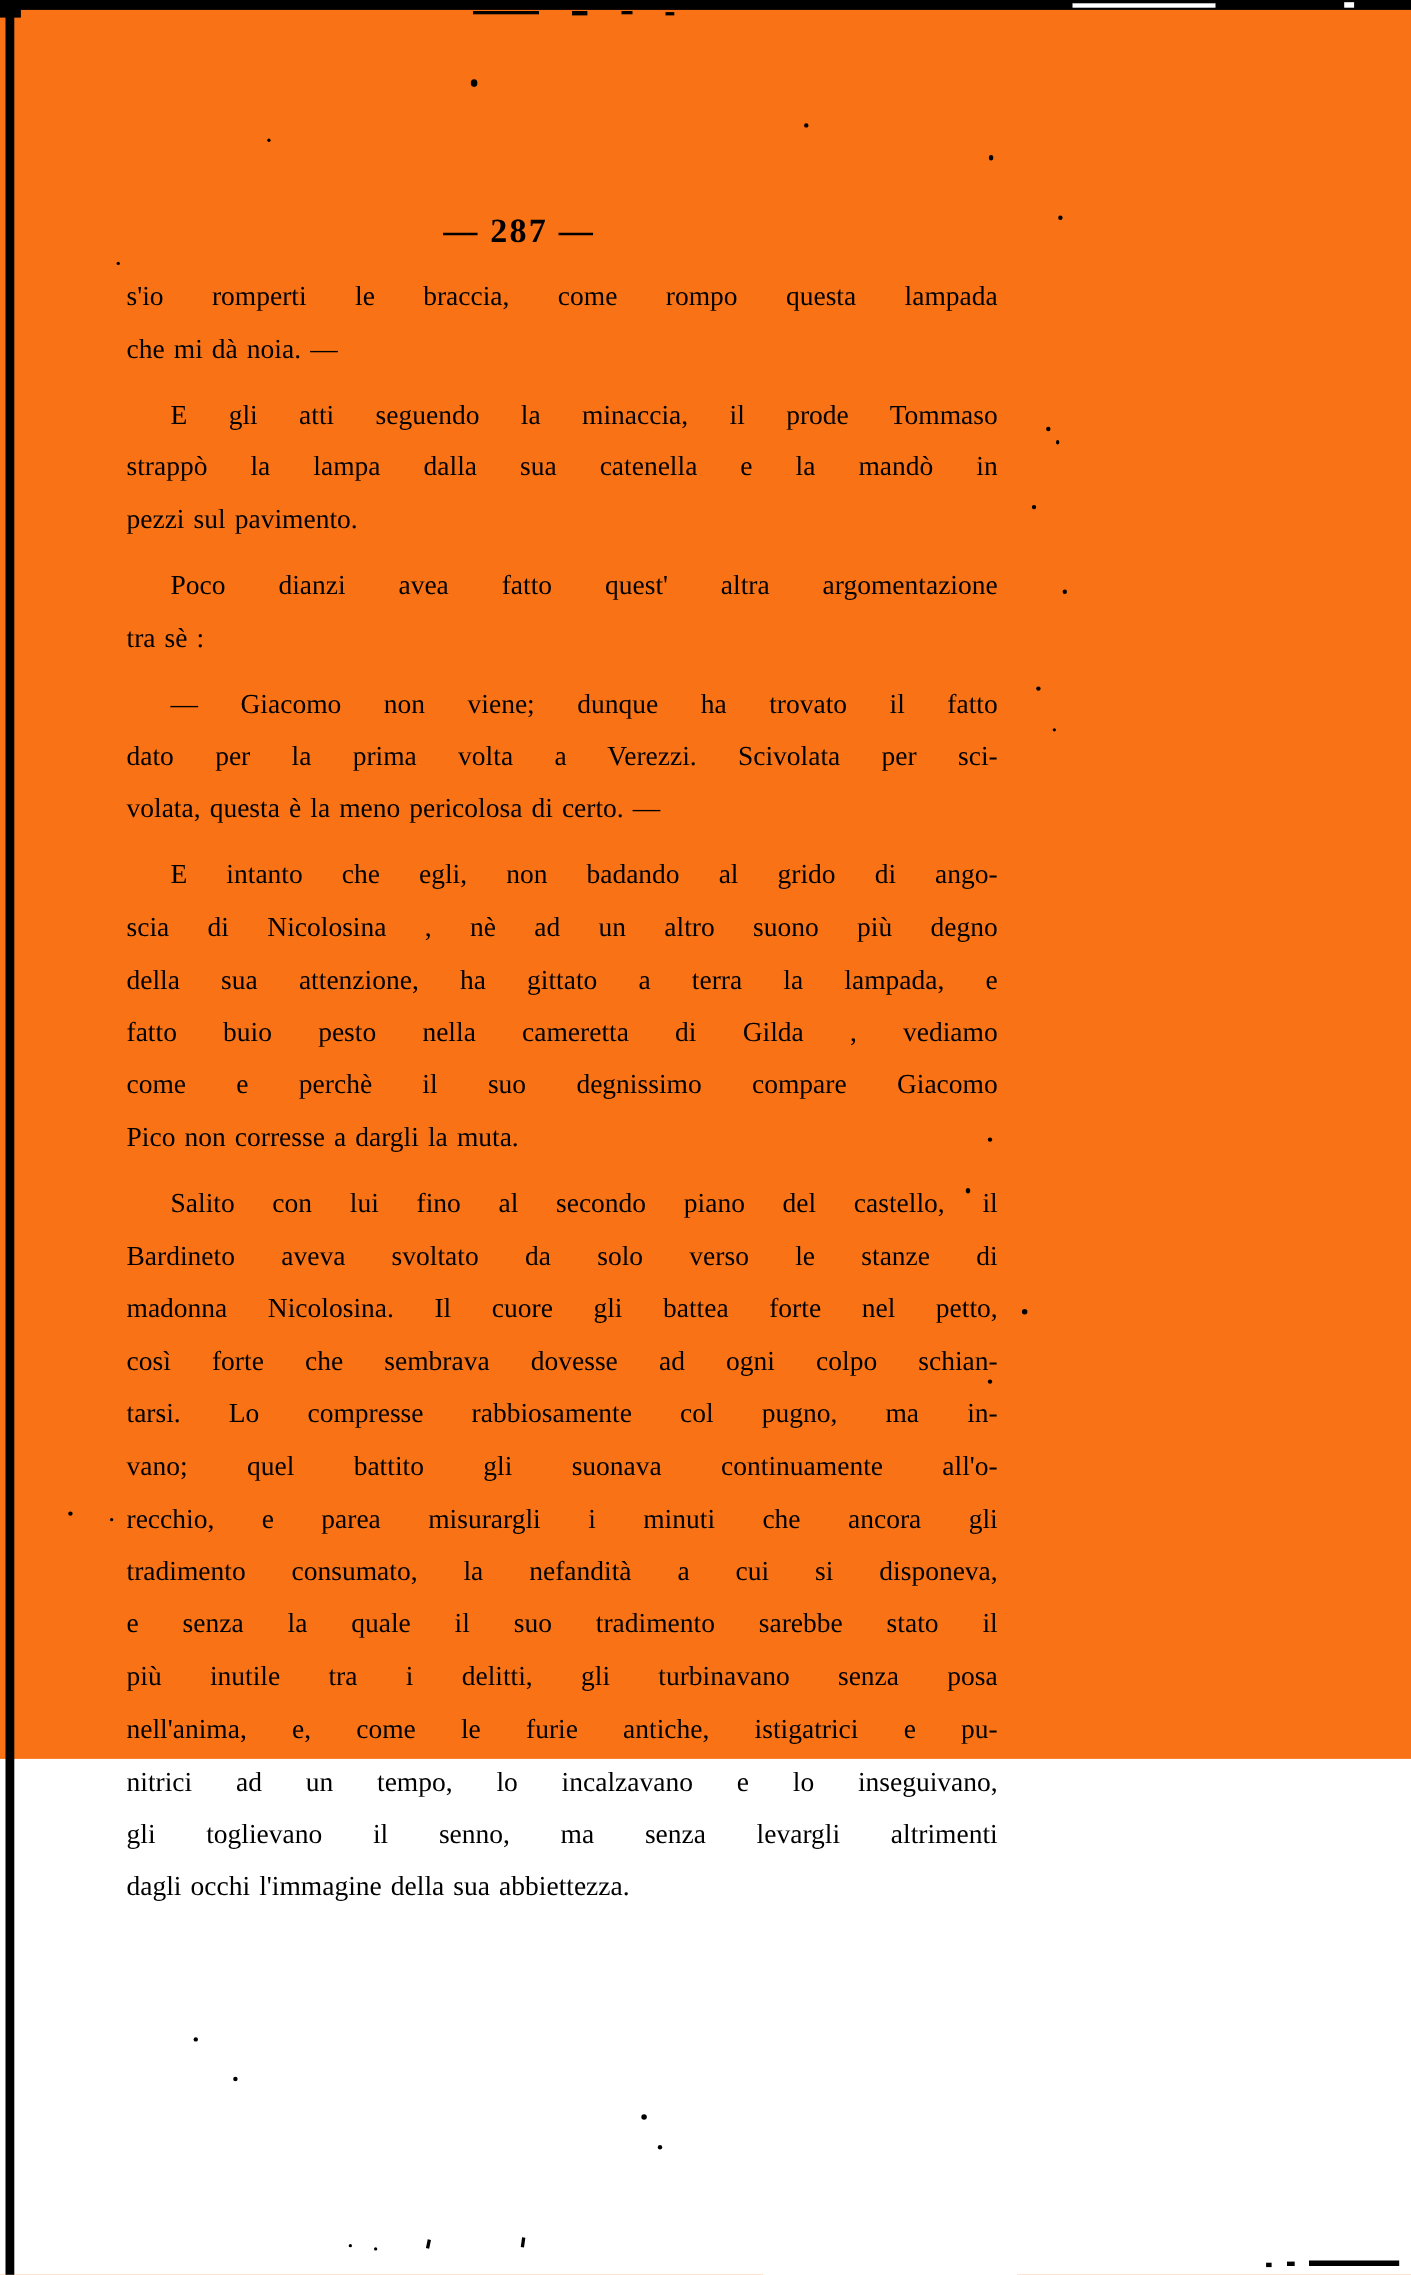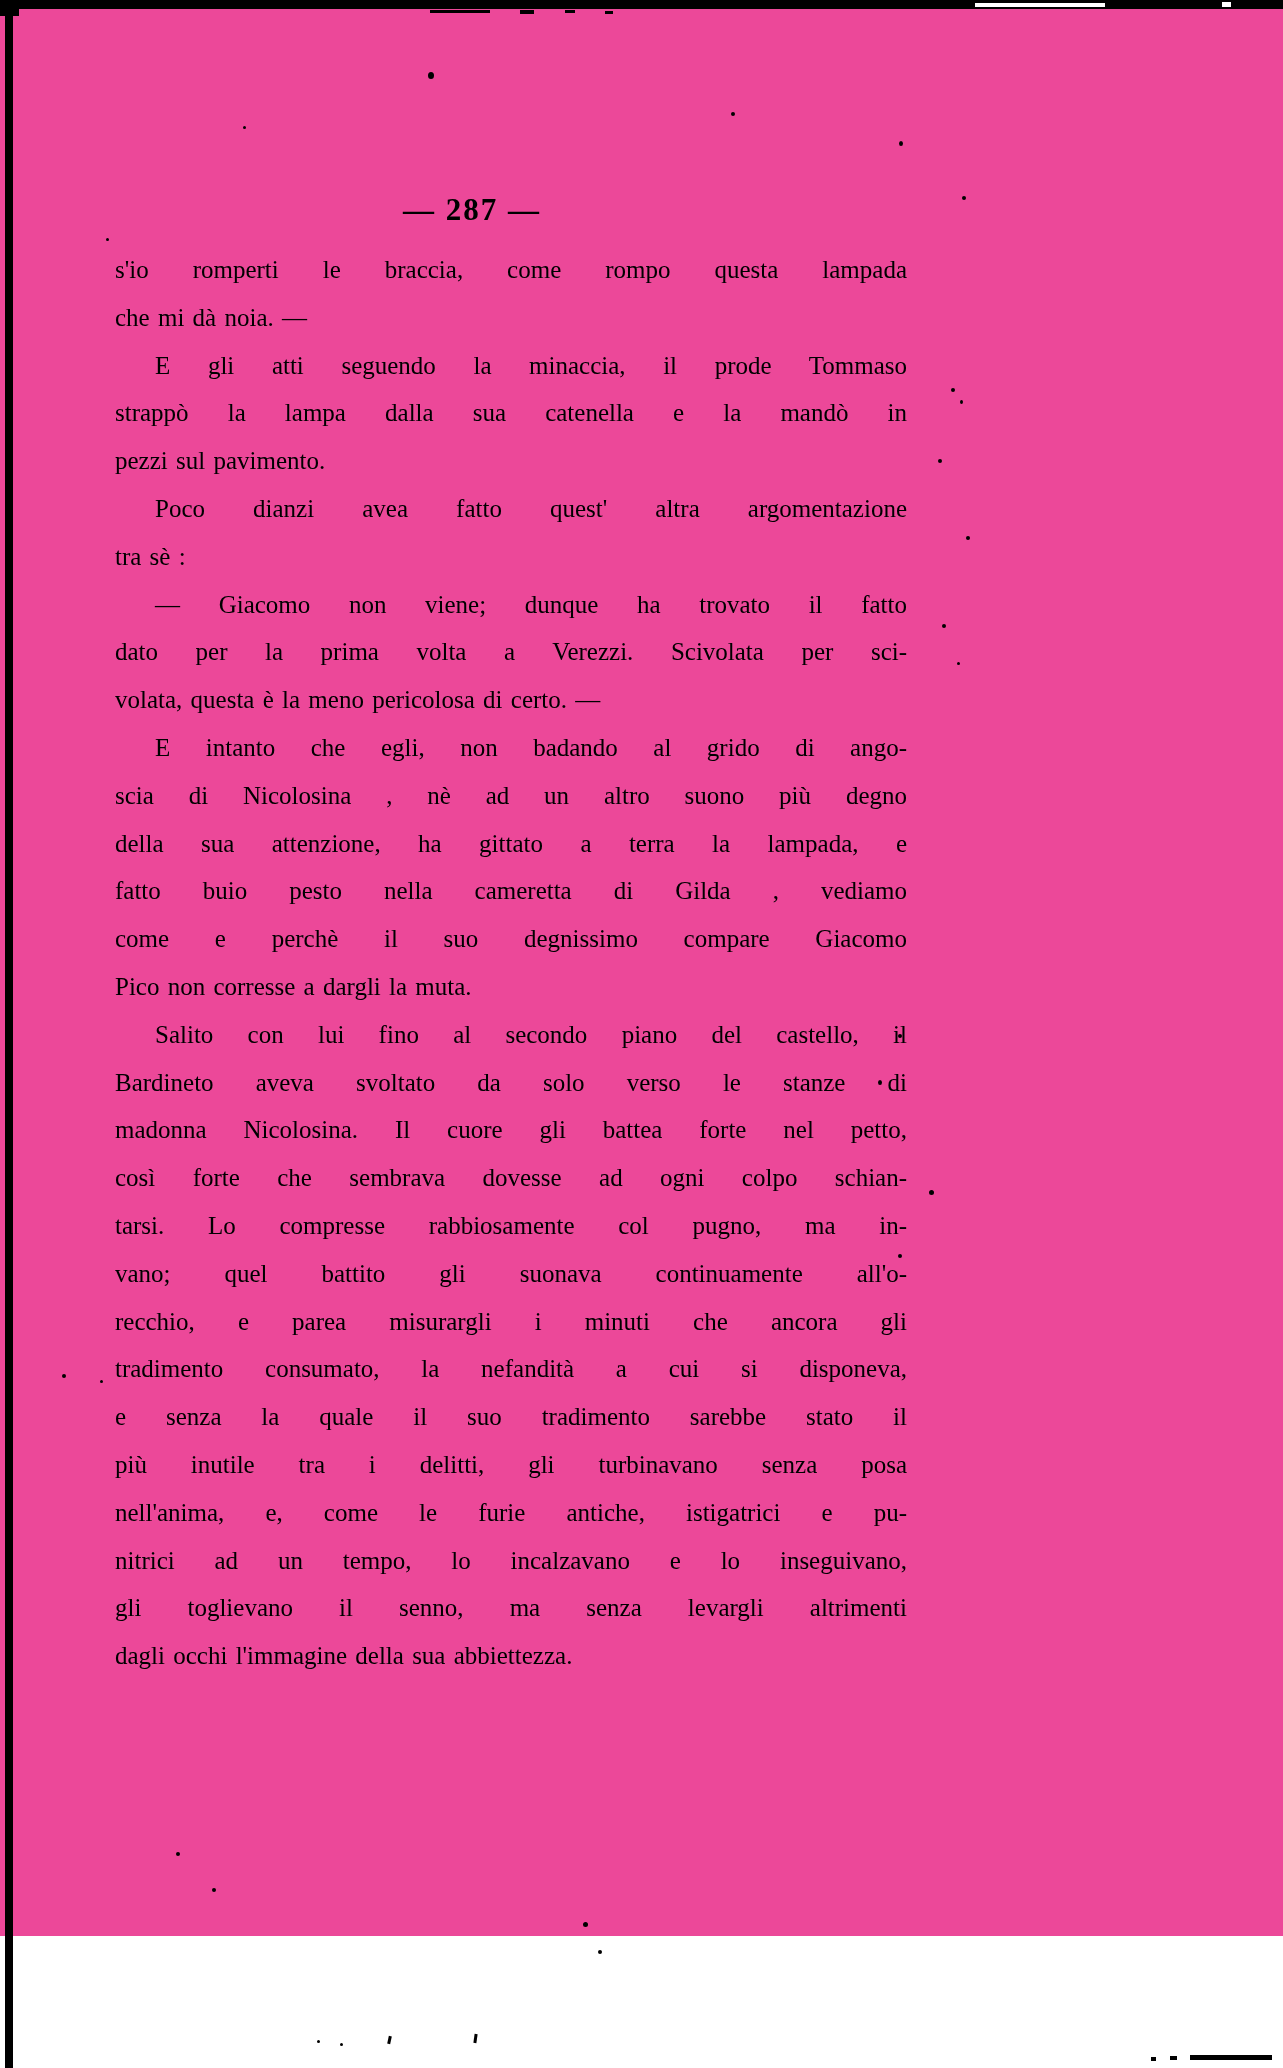--- a/index.html
+++ b/index.html
@@ -4,22 +4,22 @@
 <style>
   html, body { margin:0; padding:0; }
   body {
     width:1283px; height:2068px;
     background:#ffffff;
     position:relative;
     font-family:"Liberation Serif","DejaVu Serif",serif;
     overflow:hidden;
   }
   .page {
-    position:absolute; left:0; top:0; width:1283px; height:1936px;
-    background:#ec4899; color:#000000;
+    position:absolute; left:0; top:0; width:1283px; height:1599px;
+    background:#f97316; color:#000000;
   }
   
   .top-band  { position:absolute; left:0; top:0; width:1283px; height:9px; background:#000; }
   .top-gap-1 { position:absolute; left:975px; top:3px; width:130px; height:4px; background:#fff; }
   .top-gap-2 { position:absolute; left:1222px; top:2px; width:9px; height:5px; background:#fff; }
   .top-dash-1{ position:absolute; left:430px; top:10px; width:60px; height:3px; background:#000; }
   .top-dash-2{ position:absolute; left:520px; top:10px; width:14px; height:4px; background:#000; }
   .top-dash-3{ position:absolute; left:565px; top:10px; width:10px; height:3px; background:#000; }
   .top-dash-4{ position:absolute; left:605px; top:11px; width:8px; height:3px; background:#000; }
   .left-bar  { position:absolute; left:5px; top:0; width:8px; height:2068px; background:#000; }
@@ -45,21 +45,21 @@
     color:#000;
   }
   .text-line {
     height:47.8px;
     text-align:justify;
     text-align-last:justify;
     word-spacing:2px;
     white-space:nowrap;
   }
   .text-line.para-end { text-align-last:left; white-space:normal; }
-  .text-line.indent   { padding-left:40px; box-sizing:border-box; }
+  .text-line.indent   { padding-left:40px; box-sizing:border-box;margin-top:12px; }
 </style>
 </head>
 <body>
 
 <div class="page">
 
   <div class="top-band"></div>
   <div class="top-gap-1"></div>
   <div class="top-gap-2"></div>
   <div class="top-dash-1"></div>

